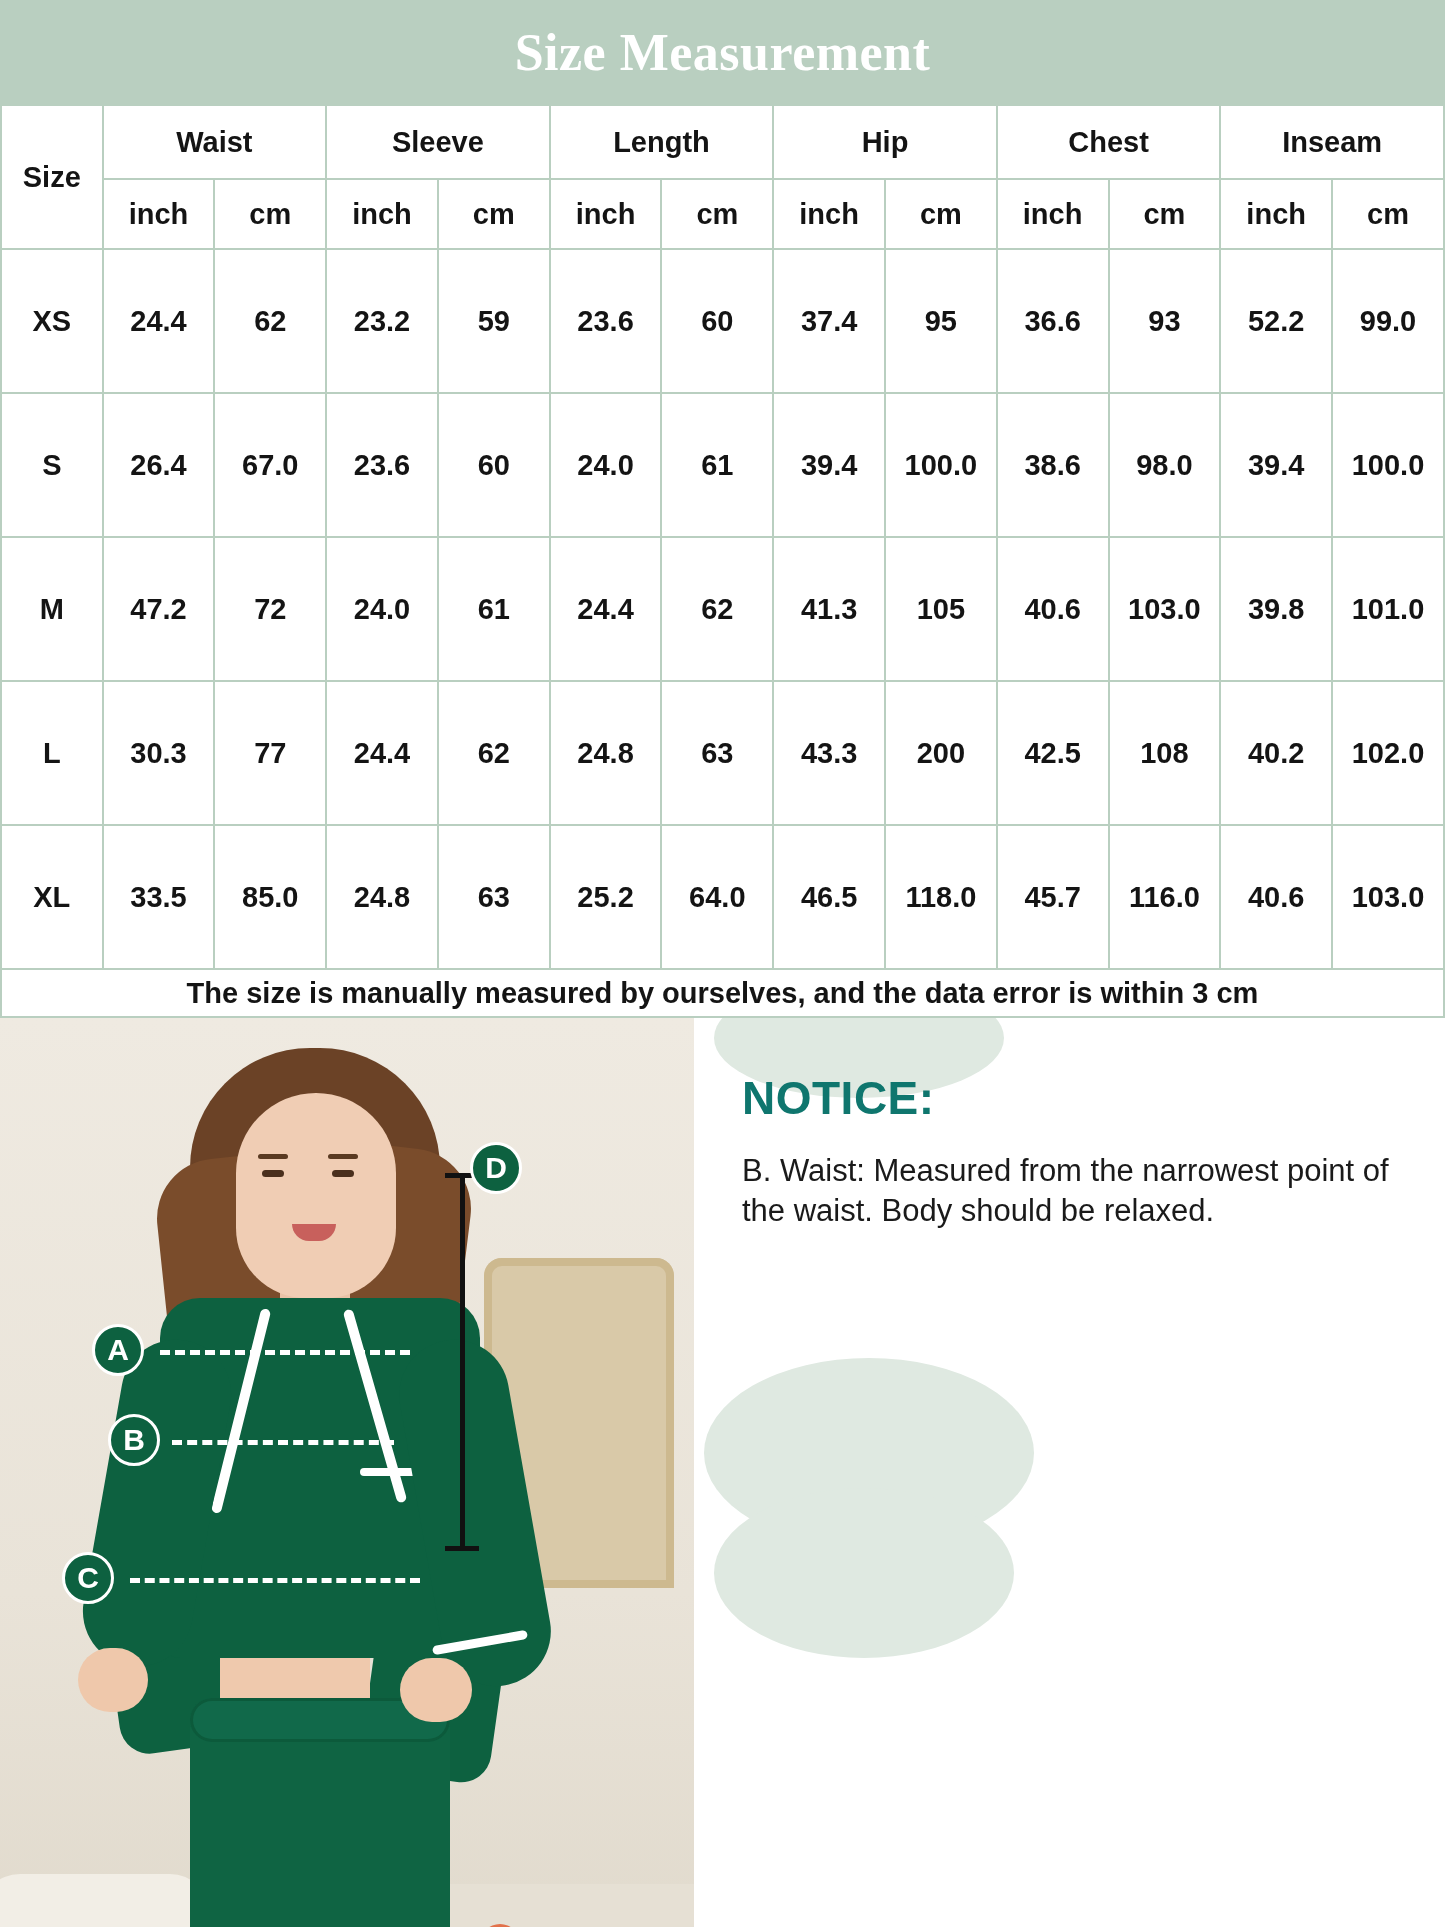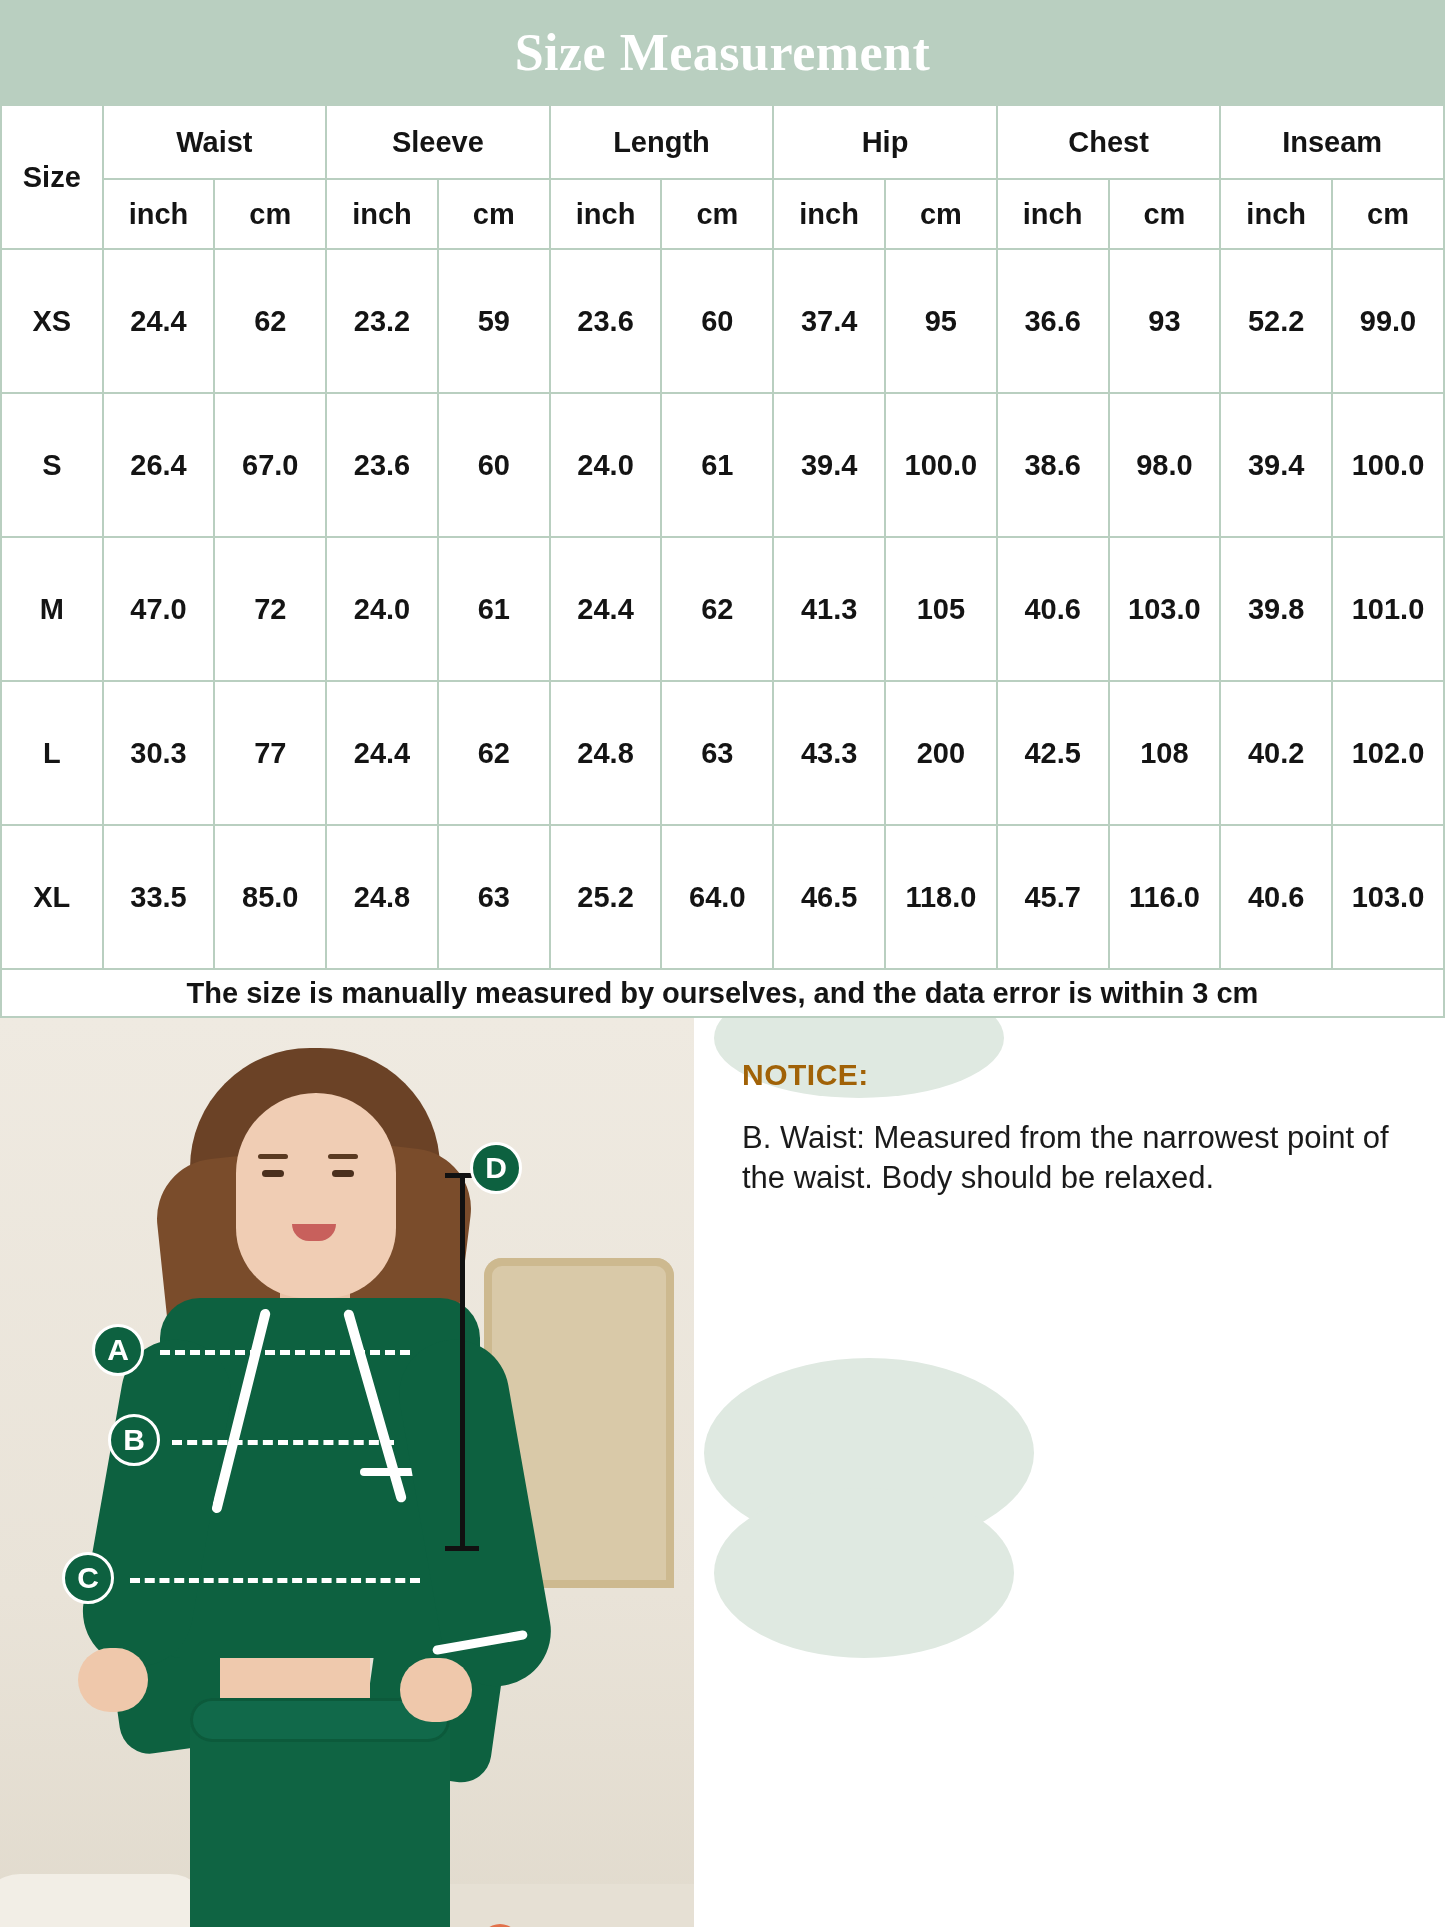--- a/index.html
+++ b/index.html
@@ -252,24 +252,24 @@
     position: absolute;
     background: #dfe9e1;
     border-radius: 50%;
     z-index: 0;
   }
   .blob1 { width: 290px; height: 120px; left: 20px; top: -40px; }
   .blob2 { width: 330px; height: 190px; left: 10px; top: 340px; }
   .blob3 { width: 300px; height: 170px; left: 20px; top: 470px; }
   .notice-content { position: relative; z-index: 1; }
   .notice-title {
-    font-size: 30px;
+    font-size: 46px;
     font-weight: 700;
-    margin: 0 0 26px 0;
-    color: #a16207;
+    margin: 13px 0 26px 0;
+    color: #0f766e;
     letter-spacing: 0.5px;
   }
   .notice-item {
     font-size: 31px;
     line-height: 1.28;
     margin-bottom: 30px;
     color: #1a1a1a;
   }
 </style>
 </head>
@@ -347,21 +347,21 @@
         <td>61</td>
         <td>39.4</td>
         <td>100.0</td>
         <td>38.6</td>
         <td>98.0</td>
         <td>39.4</td>
         <td>100.0</td>
       </tr>
       <tr class="row-data">
         <td>M</td>
-        <td>47.0</td>
+        <td>47.2</td>
         <td>72</td>
         <td>24.0</td>
         <td>61</td>
         <td>24.4</td>
         <td>62</td>
         <td>41.3</td>
         <td>105</td>
         <td>40.6</td>
         <td>103.0</td>
         <td>39.8</td>

